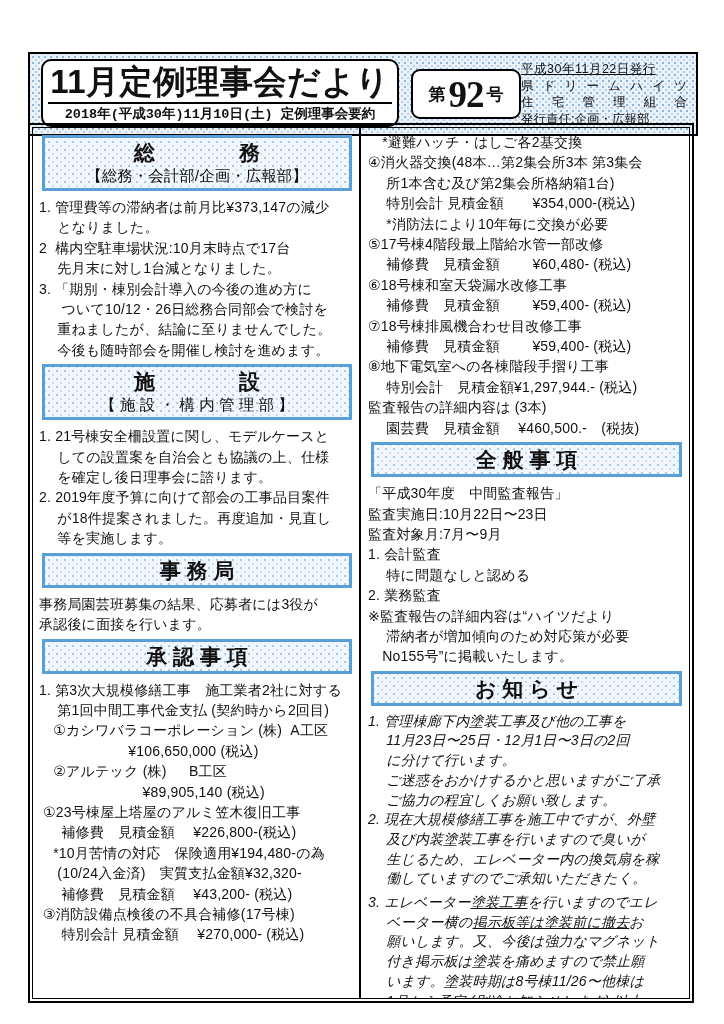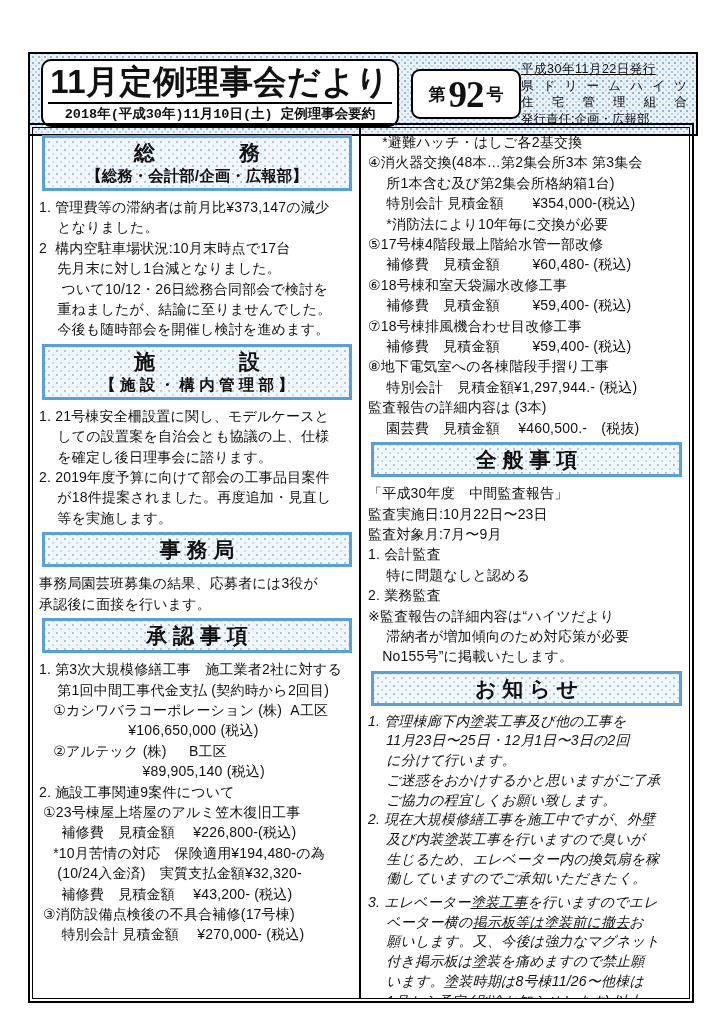--- a/index.html
+++ b/index.html
@@ -61,21 +61,21 @@
     border:1px solid #000;width:100%;height:100%;box-sizing:border-box;
     display:flex;overflow:hidden;
   }
   .col{box-sizing:border-box;overflow:hidden;}
   .col-left{width:50%;border-right:2px solid #000;padding:4px 4px 0 6px;}
   .col-right{width:50%;padding:4px 4px 0 7px;}
   .sec-head{
     border:3px solid #58a0d7;text-align:center;margin:3px 3px 6px 3px;padding:2px 0;
   }
   .sec-title{font-size:21px;font-weight:bold;line-height:25px;white-space:pre;}
-  .sec-sub{font-size:15.5px;font-weight:bold;line-height:21px;white-space:pre;}
+  .sec-sub{font-size:15.5px;font-weight:normal;line-height:21px;white-space:pre;}
   .lines{margin:0 0 4px 0;}
   .line{
     font-size:14px;line-height:20.4px;white-space:pre;overflow:hidden;letter-spacing:0.2px;
   }
   .notice .line,.line.it{font-style:italic;line-height:19.7px;}
   .u{text-decoration:underline;}
 </style>
 </head>
 <body>
 
@@ -103,20 +103,21 @@
     <div class="col col-left">
       <div class="sec-head dotpat">
         <div class="sec-title">総　　　　務</div>
         <div class="sec-sub">【総務・会計部/企画・広報部】</div>
       </div>
       <div class="lines">
           <div class="line">1. 管理費等の滞納者は前月比¥373,147の減少</div>
           <div class="line">　 となりました。</div>
           <div class="line">2  構内空駐車場状況:10月末時点で17台</div>
           <div class="line">　 先月末に対し1台減となりました。</div>
+          <div class="line">3. 「期別・棟別会計導入の今後の進め方に</div>
           <div class="line">　  ついて10/12・26日総務合同部会で検討を</div>
           <div class="line">　 重ねましたが、結論に至りませんでした。</div>
           <div class="line">　 今後も随時部会を開催し検討を進めます。</div>
         </div>
 
       <div class="sec-head dotpat">
         <div class="sec-title">施　　　　設</div>
         <div class="sec-sub">【 施 設 ・ 構 内 管 理 部 】</div>
       </div>
       <div class="lines">
@@ -139,21 +140,20 @@
       <div class="sec-head dotpat">
         <div class="sec-title">承 認 事 項</div>
       </div>
       <div class="lines">
           <div class="line">1. 第3次大規模修繕工事　施工業者2社に対する</div>
           <div class="line">　 第1回中間工事代金支払 (契約時から2回目)</div>
           <div class="line">　①カシワバラコーポレーション (株)  A工区</div>
           <div class="line">　　　　　　 ¥106,650,000 (税込)</div>
           <div class="line">　②アルテック (株)　  B工区</div>
           <div class="line">　　　　　　　 ¥89,905,140 (税込)</div>
-          <div class="line">2. 施設工事関連9案件について</div>
           <div class="line"> ①23号棟屋上塔屋のアルミ笠木復旧工事</div>
           <div class="line">　  補修費　見積金額　 ¥226,800-(税込)</div>
           <div class="line">　*10月苦情の対応　保険適用¥194,480-の為</div>
           <div class="line">　 (10/24入金済)　実質支払金額¥32,320-</div>
           <div class="line">　  補修費　見積金額　 ¥43,200- (税込)</div>
           <div class="line"> ③消防設備点検後の不具合補修(17号棟)</div>
           <div class="line">　  特別会計 見積金額　 ¥270,000- (税込)</div>
         </div>
     </div>
 

